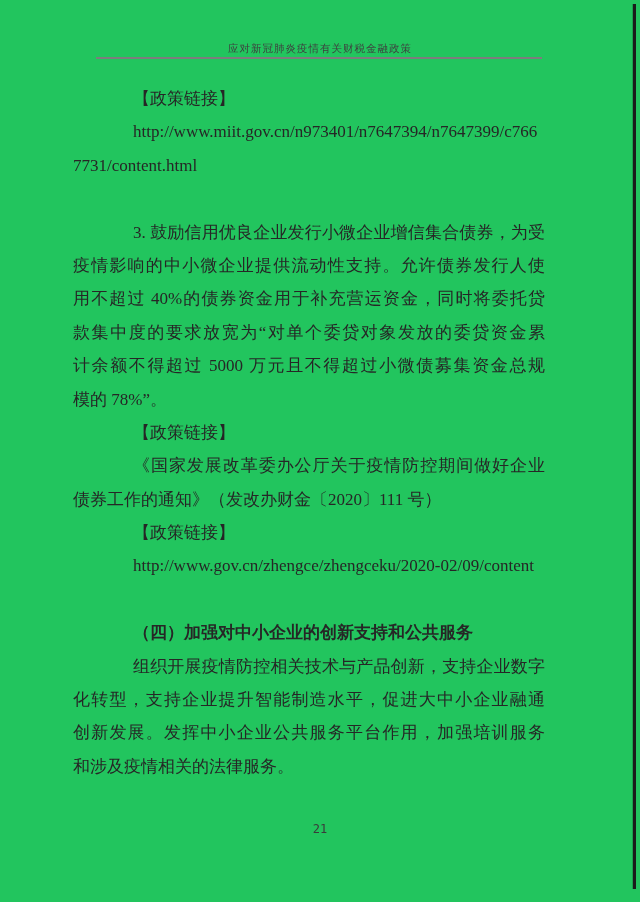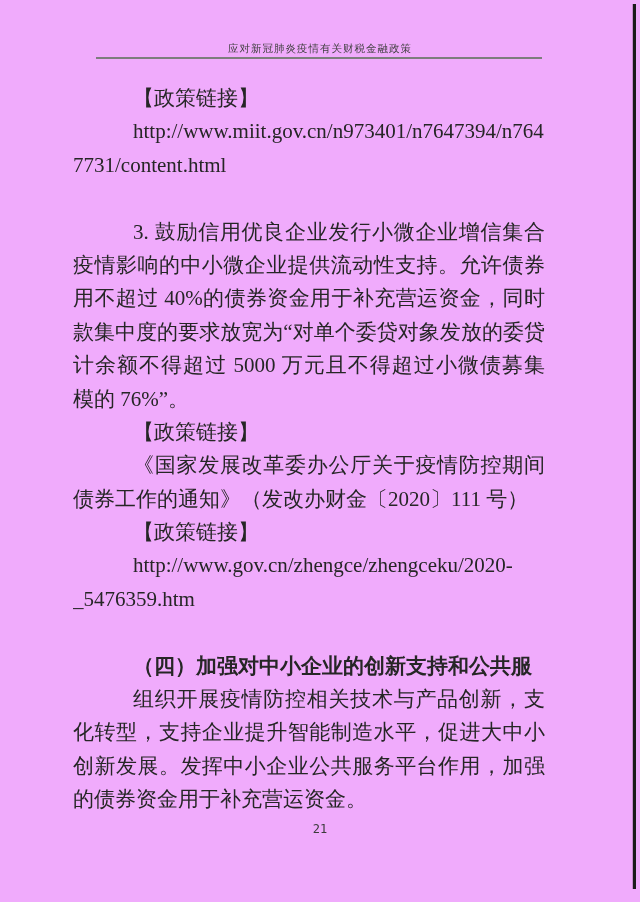--- a/index.html
+++ b/index.html
@@ -1,19 +1,19 @@
 <!DOCTYPE html>
 <html><head>
 <meta charset="utf-8">
 <style>
   html,body{margin:0;padding:0;background:#ffffff;}
   .page{
     position:relative;
     width:640px;height:902px;
-    background:#f0abfc;
+    background:#22c55e;
     overflow:hidden;
     font-family:"Liberation Serif","DejaVu Serif",serif;
   }
   
   .scan-edge{
     position:absolute;
     left:633px;top:4px;
     width:3px;height:885px;
     background:#1b1b1b;
     box-shadow:-1px 0 0 rgba(0,0,0,0.18);
@@ -31,21 +31,21 @@
     position:absolute;
     left:96px;top:57px;
     width:446px;height:2px;
     background:#7d7d7d;
   }
   
   .textcol{
     position:absolute;
     left:73px;top:82px;
     width:472px;
-    font-size:21px;
+    font-size:17px;
     color:#262626;
   }
   .line{
     height:33.4px;
     line-height:33.4px;
     overflow:hidden;
   }
   .indent{padding-left:60px;}
   .j{
     text-align:justify;
@@ -76,29 +76,28 @@
 
   <div class="textcol">
     <div class="line indent">【政策链接】</div>
     <div class="line indent j url">http://www.miit.gov.cn/n973401/n7647394/n7647399/c766</div>
     <div class="line url">7731/content.html</div>
     <div class="line indent j gap">3. 鼓励信用优良企业发行小微企业增信集合债券，为受</div>
     <div class="line j">疫情影响的中小微企业提供流动性支持。允许债券发行人使</div>
     <div class="line j">用不超过 40%的债券资金用于补充营运资金，同时将委托贷</div>
     <div class="line j">款集中度的要求放宽为“对单个委贷对象发放的委贷资金累</div>
     <div class="line j">计余额不得超过 5000 万元且不得超过小微债募集资金总规</div>
-    <div class="line">模的 76%”。</div>
+    <div class="line">模的 78%”。</div>
     <div class="line indent">【政策链接】</div>
     <div class="line indent j">《国家发展改革委办公厅关于疫情防控期间做好企业</div>
     <div class="line">债券工作的通知》（发改办财金〔2020〕111 号）</div>
     <div class="line indent">【政策链接】</div>
     <div class="line indent j url">http://www.gov.cn/zhengce/zhengceku/2020-02/09/content</div>
-    <div class="line url">_5476359.htm</div>
     <div class="line indent bold gap">（四）加强对中小企业的创新支持和公共服务</div>
     <div class="line indent j">组织开展疫情防控相关技术与产品创新，支持企业数字</div>
     <div class="line j">化转型，支持企业提升智能制造水平，促进大中小企业融通</div>
     <div class="line j">创新发展。发挥中小企业公共服务平台作用，加强培训服务</div>
-    <div class="line">的债券资金用于补充营运资金。</div>
+    <div class="line">和涉及疫情相关的法律服务。</div>
   </div>
 
   <div class="pageno">21</div>
 
 </div>
 
 </body></html>

